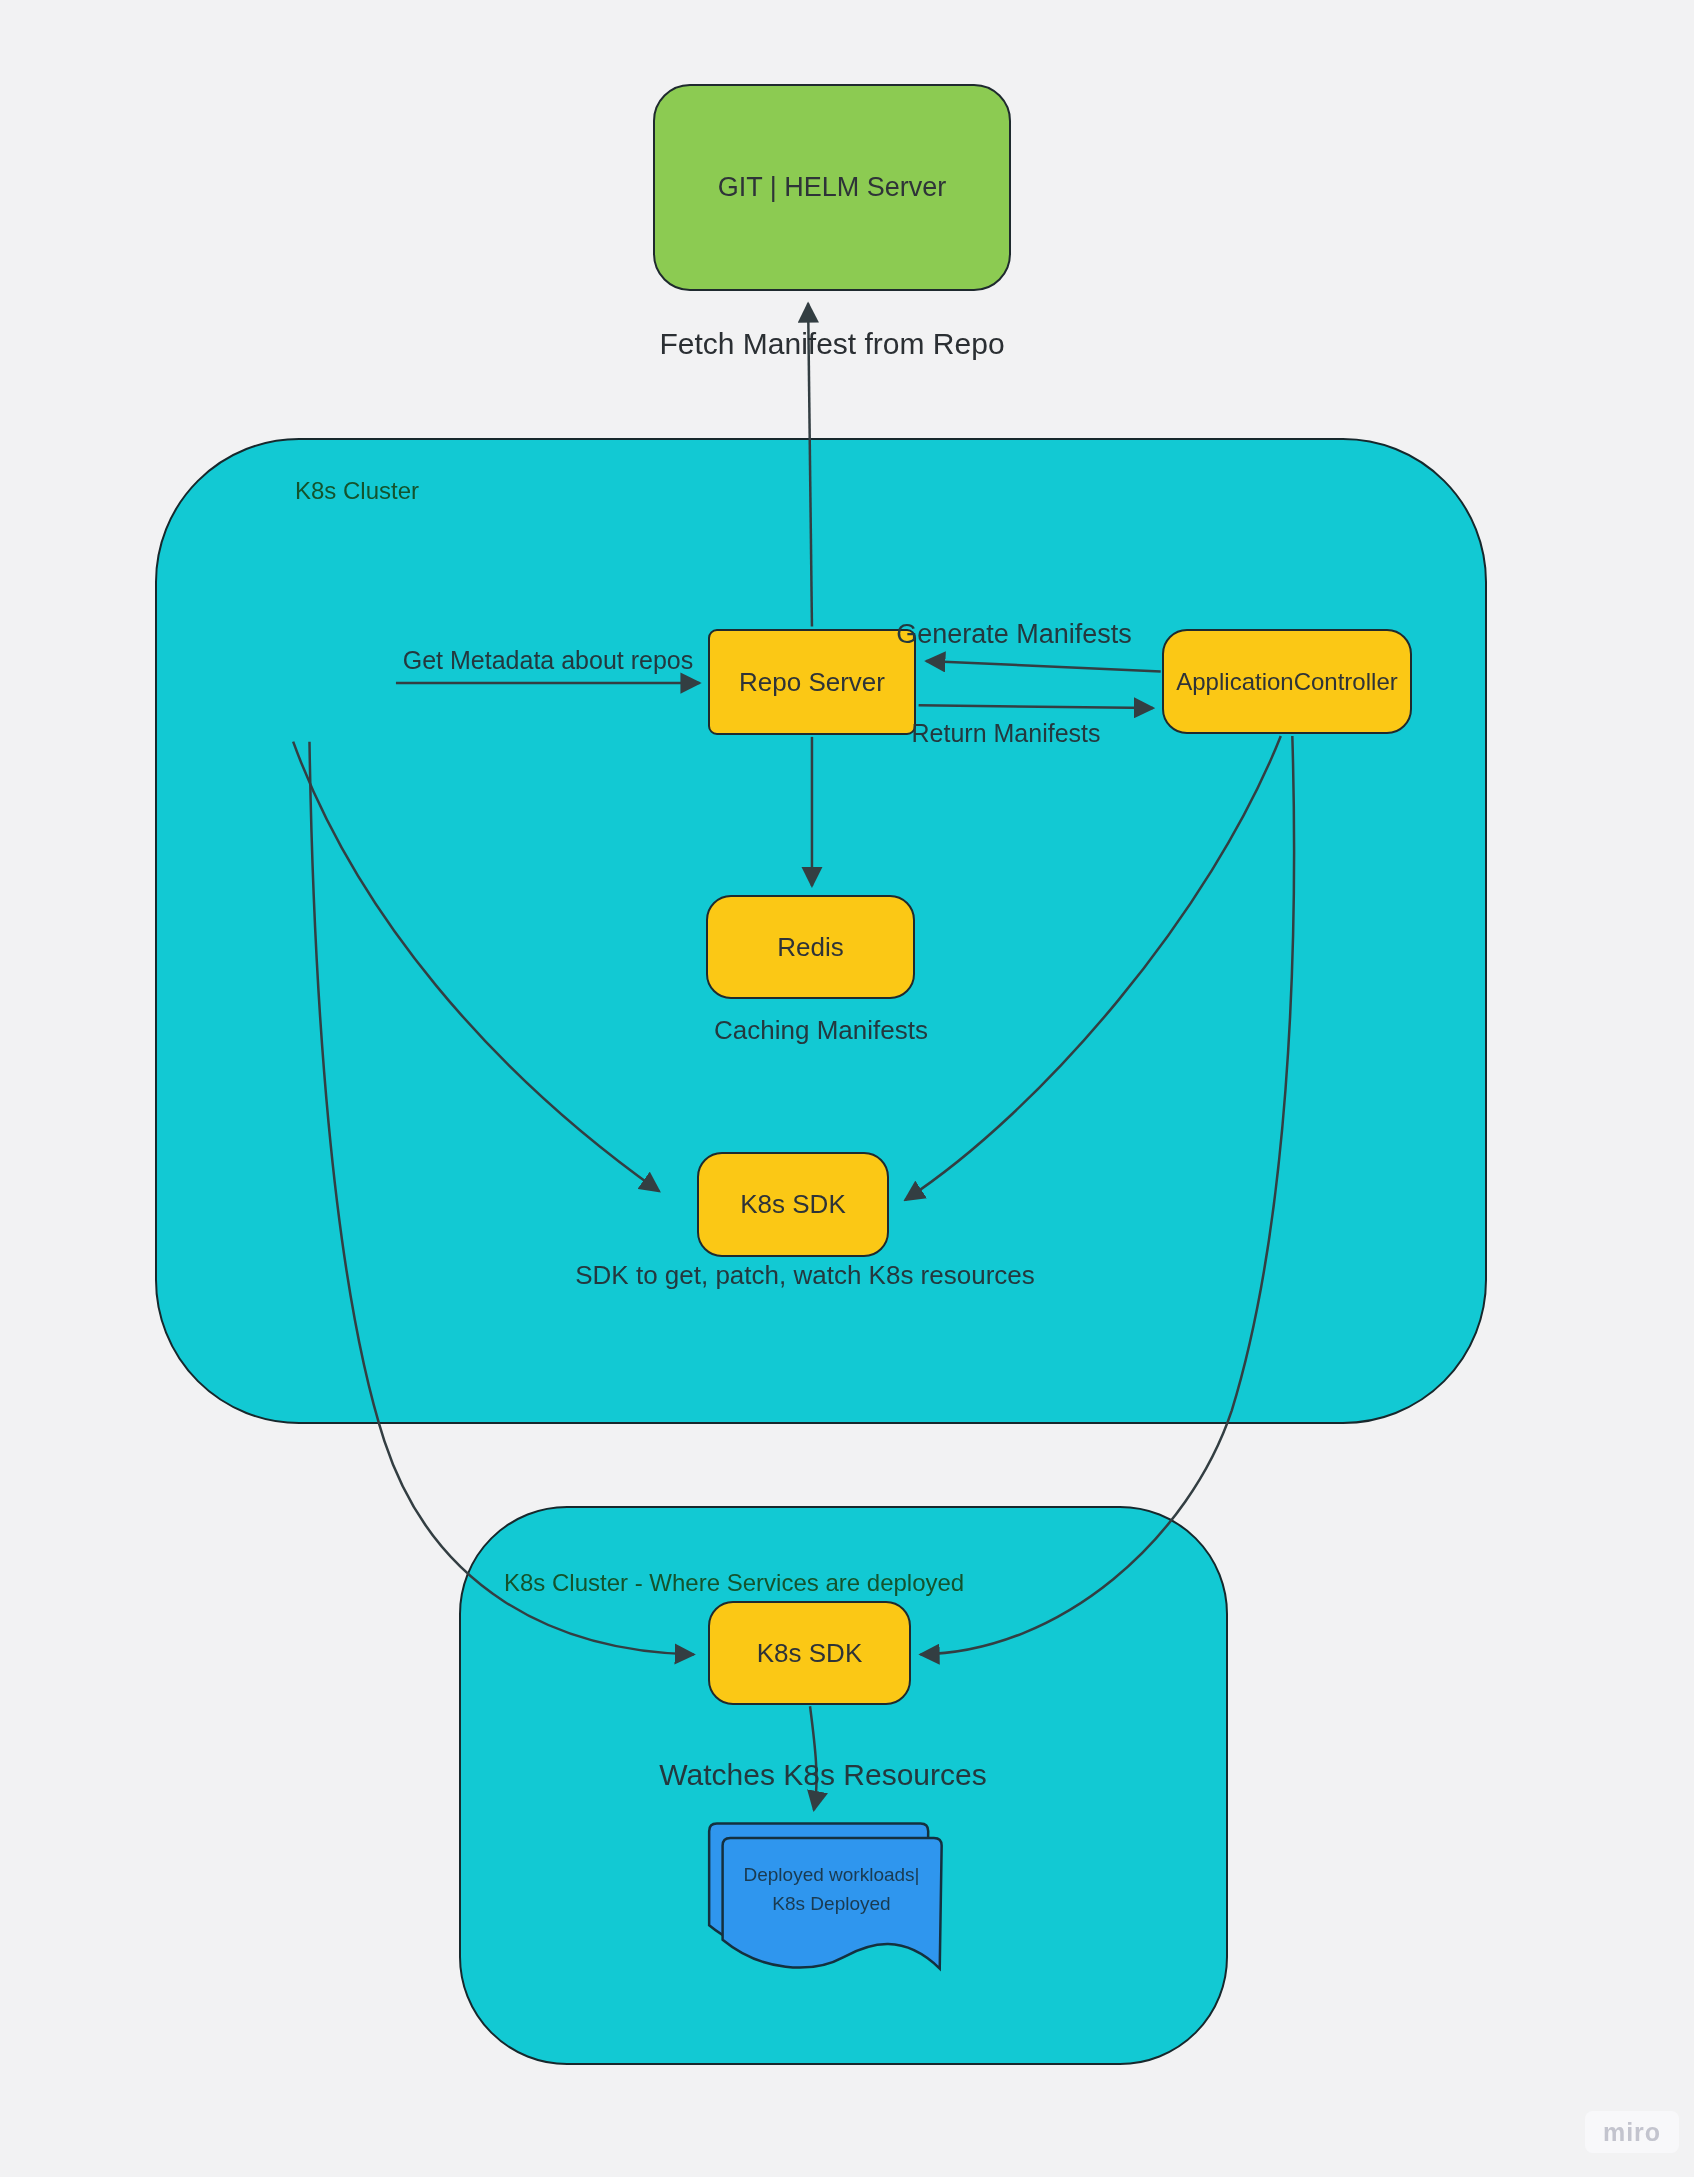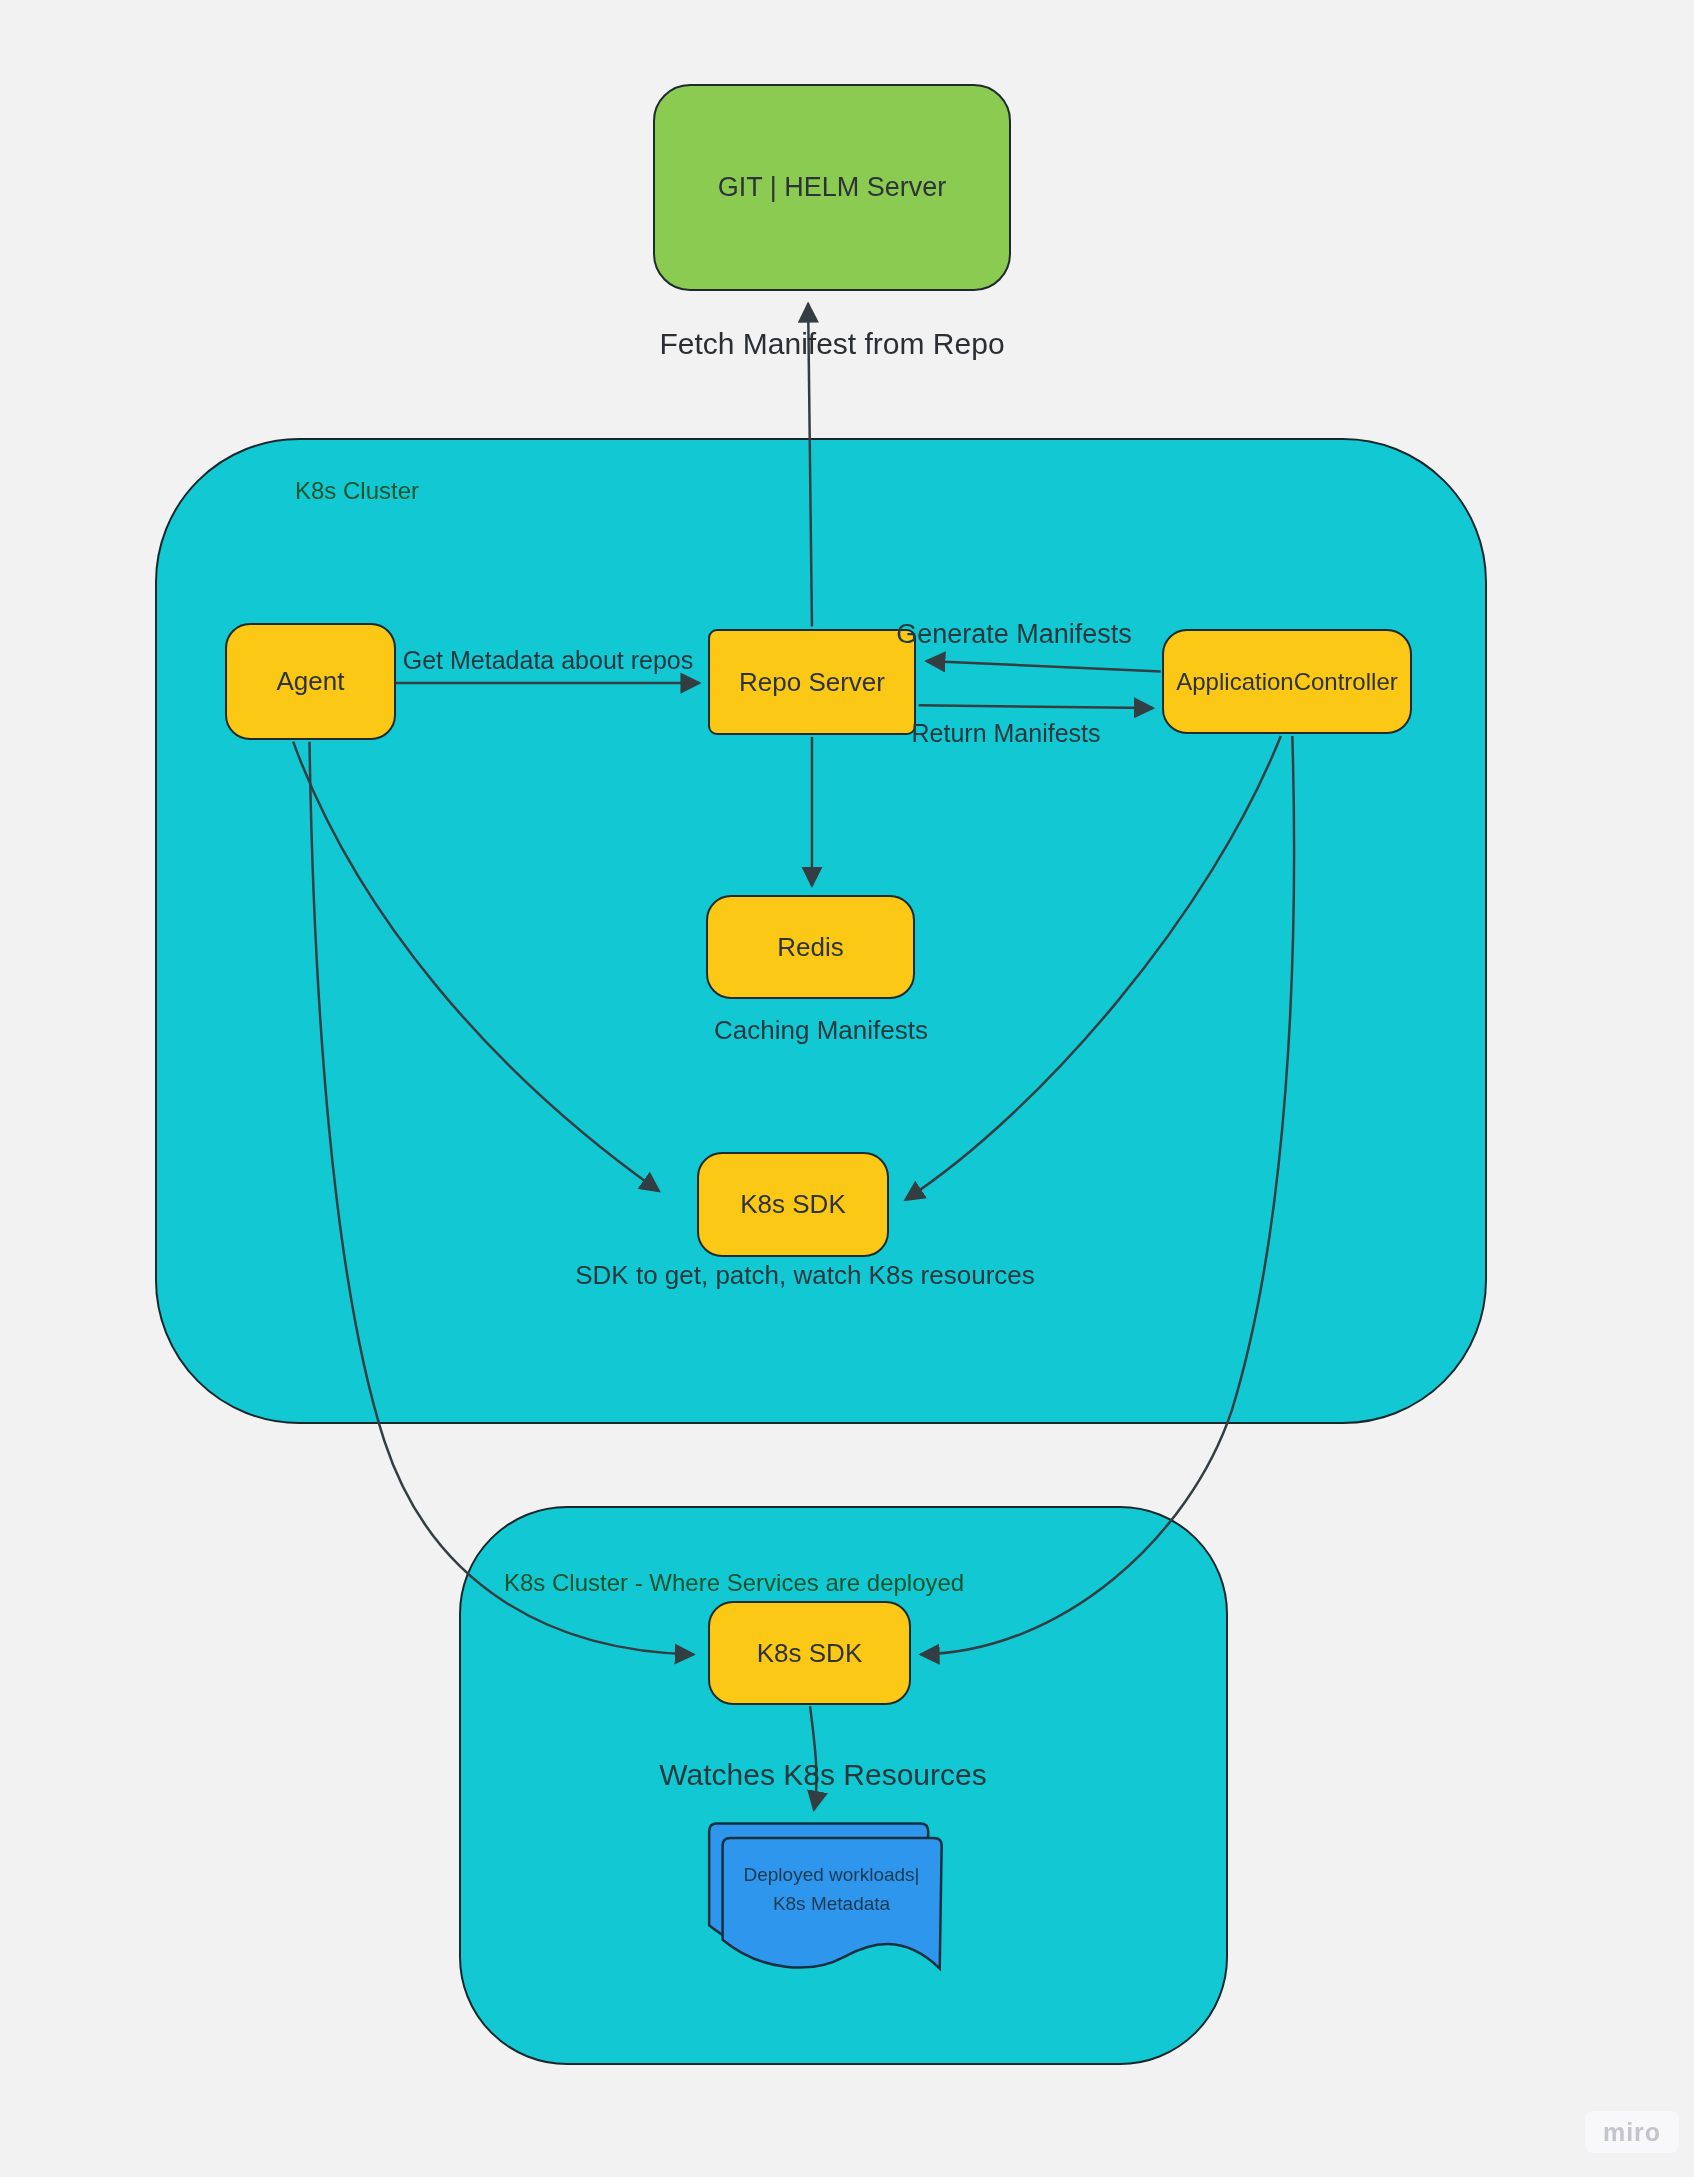--- a/index.html
+++ b/index.html
@@ -107,23 +107,20 @@
     </g>
   </svg>
 
   <div class="cluster-label" style="left:295px;top:445px;">K8s Cluster</div>
   <div class="cluster-label" style="left:504px;top:1537px;">K8s Cluster - Where Services are deployed</div>
 
   <div class="node node-git" style="left:653px;top:84px;width:358px;height:207px;">
     <span>GIT | HELM Server</span>
   </div>
 
-  <div class="node" style="left:225px;top:623px;width:171px;height:117px;">
-    <span>Agent</span>
-  </div>
 
   <div class="node" style="left:708px;top:629px;width:208px;height:106px;border-radius:9px;">
     <span>Repo Server</span>
   </div>
 
   <div class="node" style="left:706px;top:895px;width:209px;height:104px;">
     <span>Redis</span>
   </div>
 
   <div class="node" style="left:1162px;top:629px;width:250px;height:105px;font-size:24px;">
@@ -141,21 +138,21 @@
   <div class="elabel elabel-gray" style="left:832px;top:327px;font-size:30px;">Fetch Manifest from Repo</div>
   <div class="elabel" style="left:548px;top:646px;font-size:25px;">Get Metadata about repos</div>
   <div class="elabel" style="left:1014px;top:619px;font-size:27px;">Generate Manifests</div>
   <div class="elabel" style="left:1006px;top:719px;font-size:25px;">Return Manifests</div>
   <div class="elabel" style="left:821px;top:1015px;">Caching Manifests</div>
   <div class="elabel" style="left:805px;top:1260px;">SDK to get, patch, watch K8s resources</div>
   <div class="elabel" style="left:823px;top:1758px;font-size:30px;">Watches K8s Resources</div>
 
   <div class="doc-text">
     <span>Deployed workloads|</span>
-    <span>K8s Metadata</span>
+    <span>K8s Deployed</span>
   </div>
 
   <div class="watermark">
     <span>miro</span>
   </div>
 
 </div>
 
 
 </body></html>

